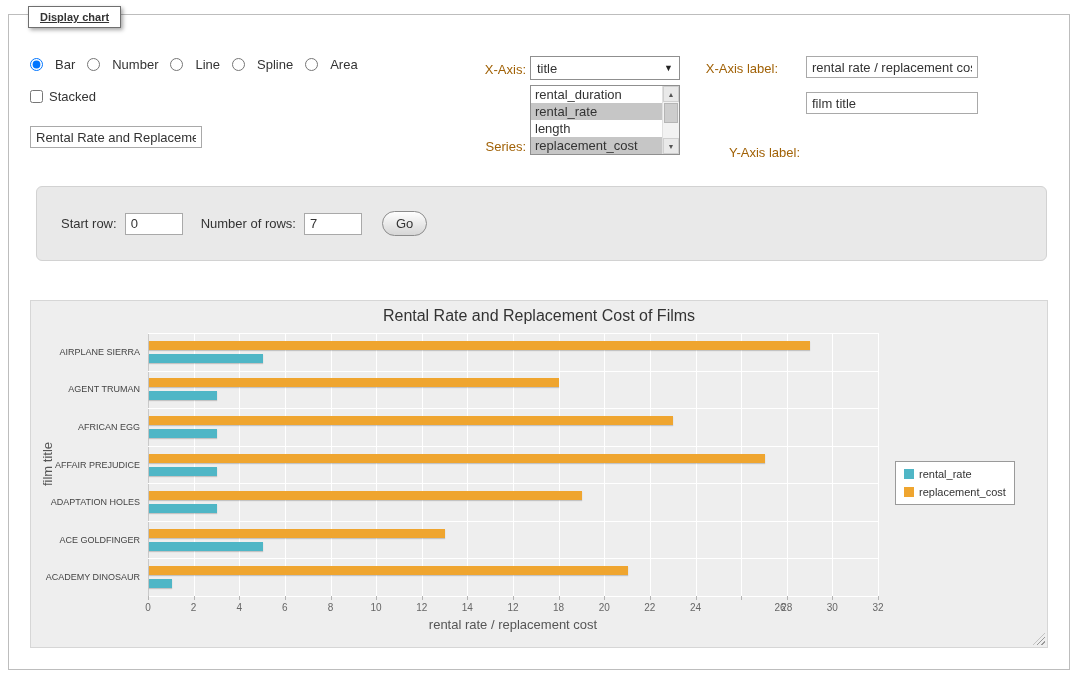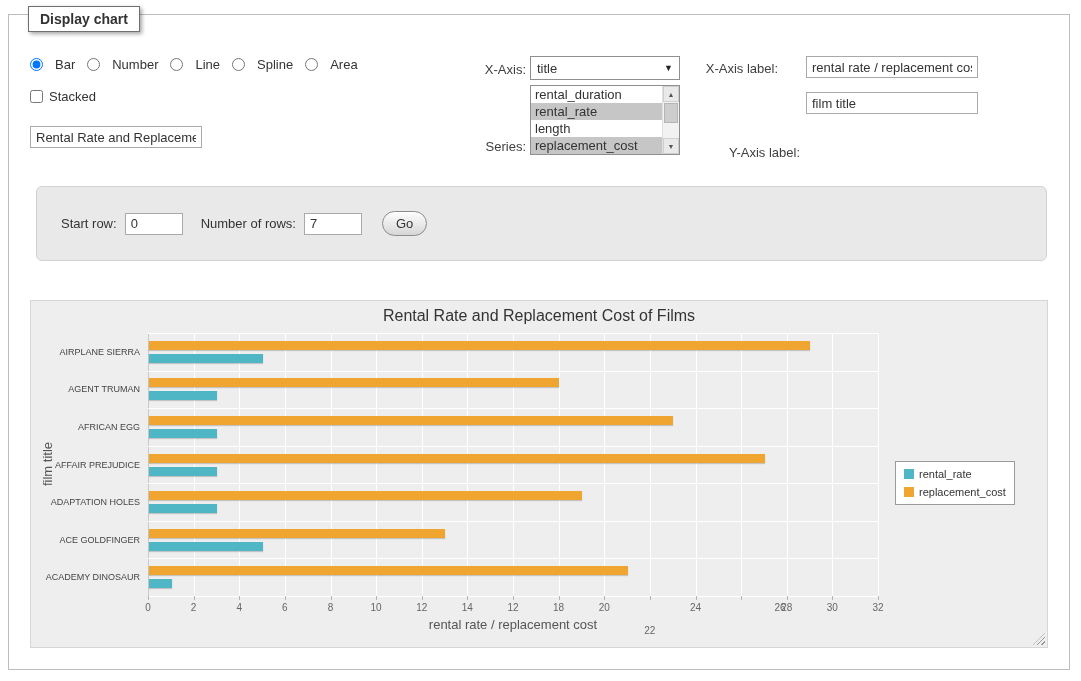--- a/index.html
+++ b/index.html
@@ -1,32 +1,32 @@
 <!DOCTYPE html>
 <html><head>
 <meta charset="utf-8">
 <style>
   * { box-sizing: border-box; }
   body { margin:0; background:#fff; font-family:"Liberation Sans",sans-serif; font-size:13px; color:#333; }
   .page { position:relative; width:1081px; height:681px; background:#fff; overflow:hidden; }
 
   .fieldset-border { position:absolute; left:8px; top:14px; width:1062px; height:656px; border:1px solid #bdbdbd; }
   .legend-box { position:absolute; left:28px; top:6px; background:#fff; border:1px solid #6f6f6f;
-    box-shadow:2px 2px 4px rgba(0,0,0,0.35); padding:4px 11px; font-weight:bold; font-size:14px; z-index:3; }
+    box-shadow:2px 2px 4px rgba(0,0,0,0.35); padding:4px 11px; font-weight:bold; font-size:11px; z-index:3;text-decoration:underline; }
 
   .radio-group { position:absolute; left:30px; top:57px; display:flex; gap:12px; align-items:center; }
   .radio-item { display:flex; align-items:center; gap:12px; }
   input[type=radio], input[type=checkbox] { margin:0; }
   .stacked-row { position:absolute; left:30px; top:89px; display:flex; gap:6px; align-items:center; }
 
   .text-input { border:1px solid #a9a9a9; height:22px; padding:1px 5px; font:13px "Liberation Sans",sans-serif;
     color:#333; background:#fff; }
   .title-input { position:absolute; left:30px; top:126px; width:172px; }
 
-  .lbl { position:absolute; color:#404040; }
+  .lbl { position:absolute; color:#a16207; }
   .xaxis-lbl { left:458px; top:62px; width:68px; text-align:right; }
   .series-lbl { left:458px; top:139px; width:68px; text-align:right; }
   .xaxis-field-lbl { left:692px; top:61px; width:86px; text-align:right; }
   .yaxis-field-lbl { left:714px; top:97px; width:86px; text-align:right;margin-top:48px; }
   .xaxis-field-input { position:absolute; left:806px; top:56px; width:172px; }
   .yaxis-field-input { position:absolute; left:806px; top:92px; width:172px; }
 
   .fake-select { position:absolute; left:530px; top:56px; width:150px; height:24px; border:1px solid #8f8f8f;
     background:#fff; display:flex; align-items:center; justify-content:space-between; padding:0 6px; cursor:default; }
   .fake-select .arrow { font-size:9px; color:#222; }
@@ -219,21 +219,21 @@
       <div class="tick-label" style="left: 390.75px;">12</div>
       <div class="tick" style="left: 436.375px;"></div>
       <div class="tick-label" style="left: 436.375px;">14</div>
       <div class="tick" style="left: 482px;"></div>
       <div class="tick-label" style="left: 482px;">12</div>
       <div class="tick" style="left: 527.625px;"></div>
       <div class="tick-label" style="left: 527.625px;">18</div>
       <div class="tick" style="left: 573.25px;"></div>
       <div class="tick-label" style="left: 573.25px;">20</div>
       <div class="tick" style="left: 618.875px;"></div>
-      <div class="tick-label" style="left: 618.875px; margin-top: 23px;">22</div>
+      <div class="tick-label" style="left: 618.875px;">22</div>
       <div class="tick" style="left: 664.5px;"></div>
       <div class="tick-label" style="left: 664.5px;">24</div>
       <div class="tick" style="left: 710.125px;"></div>
       <div class="tick-label" style="left: 749px;">26</div>
       <div class="tick" style="left: 755.75px;"></div>
       <div class="tick-label" style="left: 755.75px;">28</div>
       <div class="tick" style="left: 801.375px;"></div>
       <div class="tick-label" style="left: 801.375px;">30</div>
       <div class="tick" style="left: 847px;"></div>
       <div class="tick-label" style="left: 847px;">32</div>

